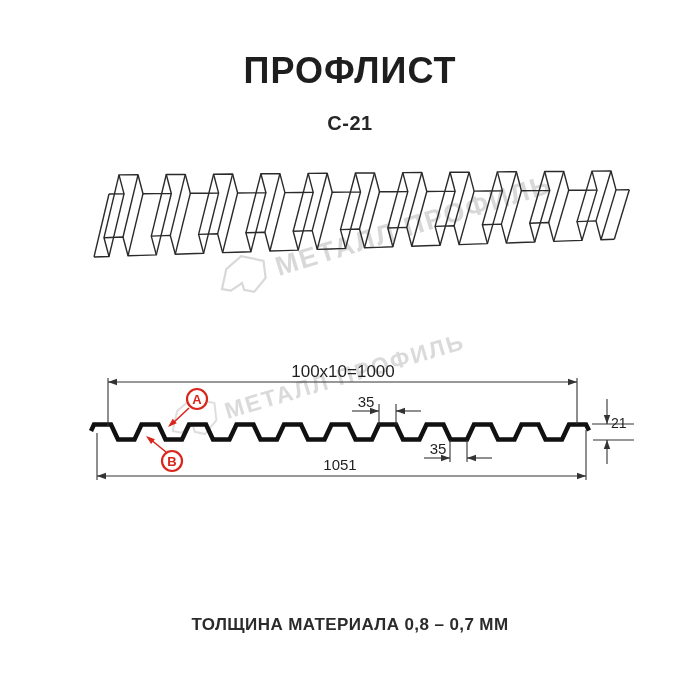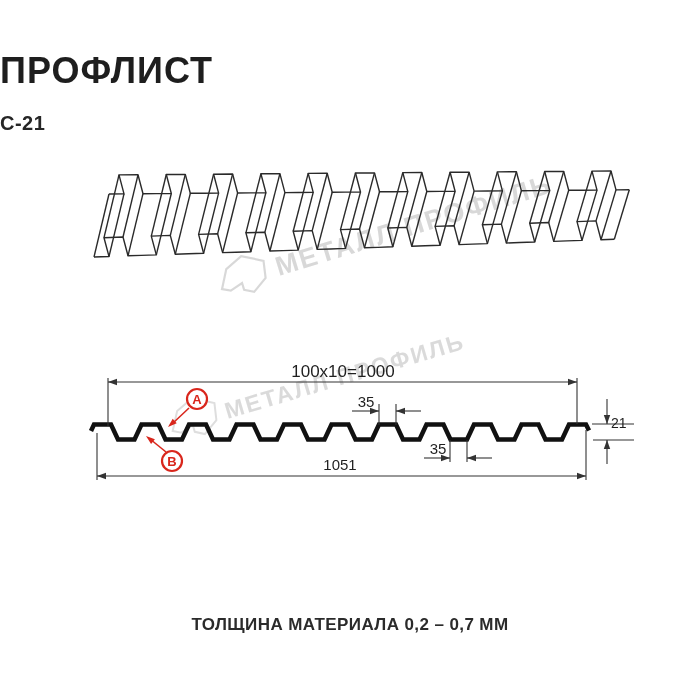--- a/index.html
+++ b/index.html
@@ -1,20 +1,20 @@
 <!DOCTYPE html>
 <html><head>
 <meta charset="utf-8">
 <style>
   html,body{margin:0;padding:0;}
   body{
     width:700px;height:700px;background:#ffffff;position:relative;overflow:hidden;
     font-family:"Liberation Sans", sans-serif;
   }
-  .header{position:absolute;top:0;left:0;width:700px;text-align:left;}
+  .header{position:absolute;top:0;left:0;width:700px;text-align:center;}
   .title{
     margin-top:50px;font-size:36px;font-weight:800;letter-spacing:1px;
     color:#1e1e1e;
   }
   .subtitle{margin-top:20px;font-size:20px;font-weight:700;color:#262626;letter-spacing:0.5px;}
   .footer{
     position:absolute;top:615px;left:0;width:700px;text-align:center;
     font-size:17px;font-weight:700;color:#2b2b2b;letter-spacing:0.4px;
   }
   svg text{font-family:"Liberation Sans", sans-serif;}
@@ -152,13 +152,13 @@
     <text class="callout-letter" x="197" y="404" font-size="13" text-anchor="middle">А</text>
   </g>
   <g>
     <line x1="166" y1="452" x2="150" y2="439" stroke="#d9261c" stroke-width="1.6"></line>
     <path d="M146 436 L154.9 439.3 L151.1 444 Z" fill="#d9261c"></path>
     <circle cx="172" cy="461" r="10" fill="#ffffff" stroke="#d9261c" stroke-width="2.2"></circle>
     <text class="callout-letter" x="172" y="466" font-size="13" text-anchor="middle">В</text>
   </g>
 </svg>
 
-<div class="footer">ТОЛЩИНА МАТЕРИАЛА 0,2 – 0,7 ММ</div>
+<div class="footer">ТОЛЩИНА МАТЕРИАЛА 0,8 – 0,7 ММ</div>
 
 </body></html>

